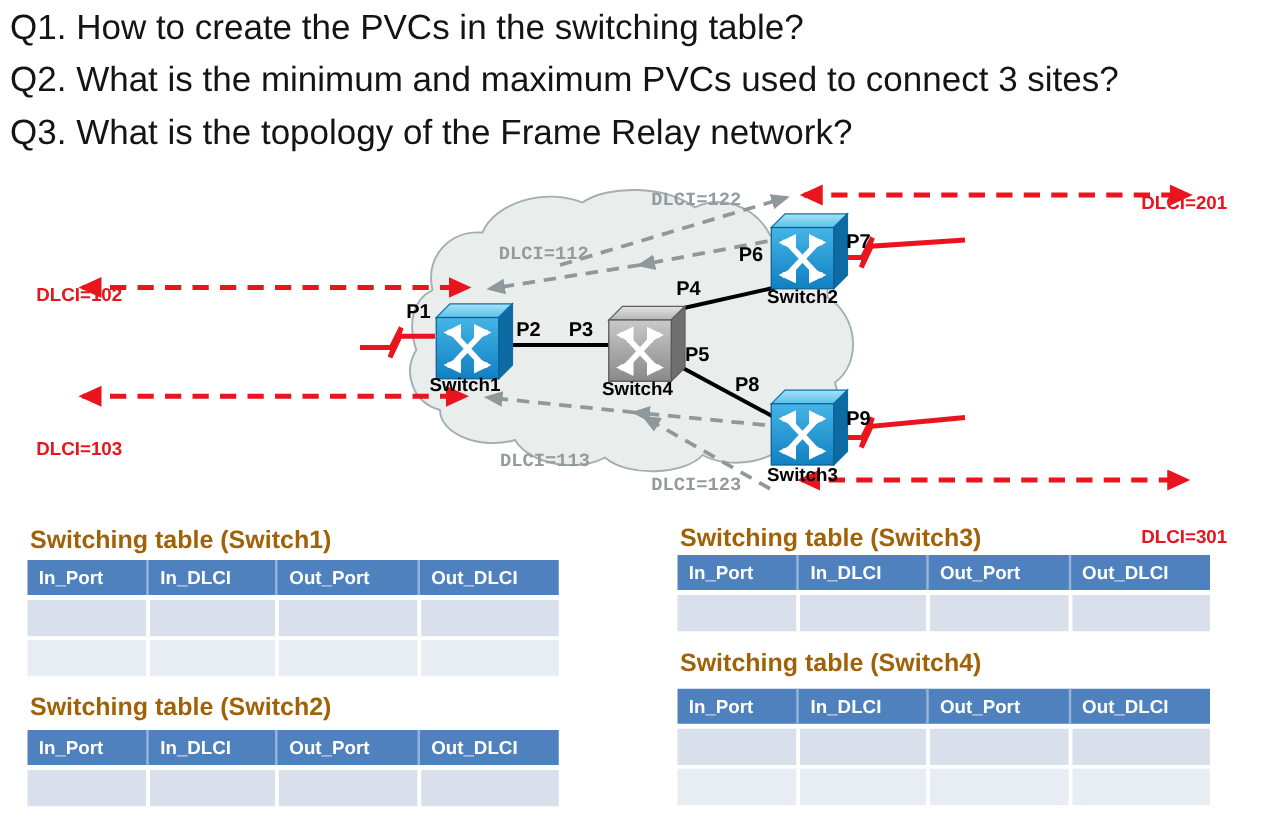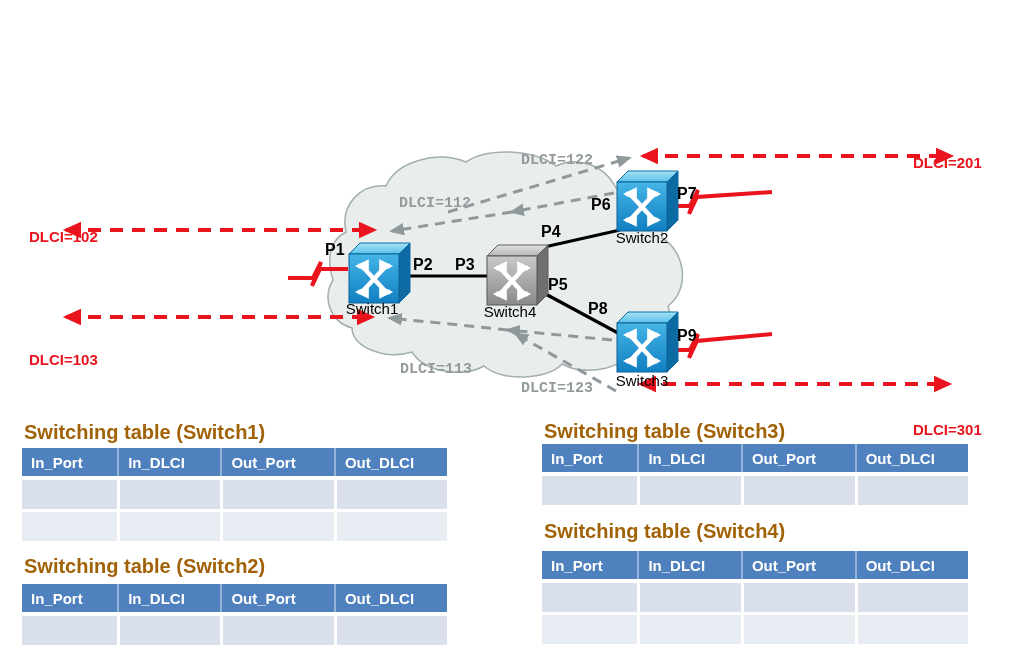--- a/index.html
+++ b/index.html
@@ -4,21 +4,21 @@
 <style>
   html,body{margin:0;padding:0;background:#fff;}
   .page{position:relative;width:1024px;height:657px;background:#ffffff;overflow:hidden;
         font-family:"Liberation Sans","DejaVu Sans",sans-serif;}
   .q{position:absolute;left:8px;font-size:28px;color:#141414;white-space:nowrap;letter-spacing:0;}
   #q1{top:6px}#q2{top:48px}#q3{top:90px}
 
   svg.art{position:absolute;left:0;top:0;z-index:1;}
   .node{position:absolute;z-index:3;width:64px;height:64px;}
   .node svg{display:block}
-  .sw-label{position:absolute;z-index:4;width:90px;text-align:center;font-size:15px;font-weight:normal;color:#000;}
+  .sw-label{position:absolute;z-index:4;width:90px;text-align:center;font-size:15px;font-weight:bold;color:#000;}
   .port{position:absolute;z-index:4;font-size:16px;font-weight:bold;color:#000;}
   .dlci{position:absolute;z-index:4;font-size:15px;font-weight:bold;white-space:nowrap;}
   .dlci.red{color:#e9141d;margin-top:28px;}
   .dlci.gray{color:#949b9d;font-family:Liberation Mono, monospace;}
 
   .tbl{position:absolute;z-index:5;}
   .tbl-title{position:absolute;font-size:20px;font-weight:bold;color:#a16207;white-space:nowrap;}
   .grid{position:absolute;}
   .thead{display:flex;height:28px;background:#4e81bd;}
   .th{box-sizing:border-box;display:flex;align-items:center;padding-left:9px;
@@ -30,20 +30,23 @@
   .td:first-child{border-left:none;}
   .trow.odd .td{background:#d9e0eb;}
   .trow.even .td{background:#e8ecf3;}
   .c1{width:22.4%;}.c2{width:24.3%;}.c3{width:26.7%;}.c4{width:26.6%;}
 </style>
 </head>
 <body>
 
 <div class="page">
 
+  <div class="q" id="q1">Q1. How to create the PVCs in the switching table?</div>
+  <div class="q" id="q2">Q2. What is the minimum and maximum PVCs used to connect 3 sites?</div>
+  <div class="q" id="q3">Q3. What is the topology of the Frame Relay network?</div>
 
   <svg width="0" height="0" style="position:absolute" aria-hidden="true">
     <defs>
       <linearGradient id="faceBlue" x1="0" y1="0" x2="0" y2="1">
         <stop offset="0" stop-color="#45b4e6"></stop>
           <stop offset="1" stop-color="#1080c2"></stop>
       </linearGradient>
       <linearGradient id="topBlue" x1="0" y1="0" x2="0" y2="1">
         <stop offset="0" stop-color="#a8e2f6"></stop>
           <stop offset="1" stop-color="#58c1ea"></stop>

